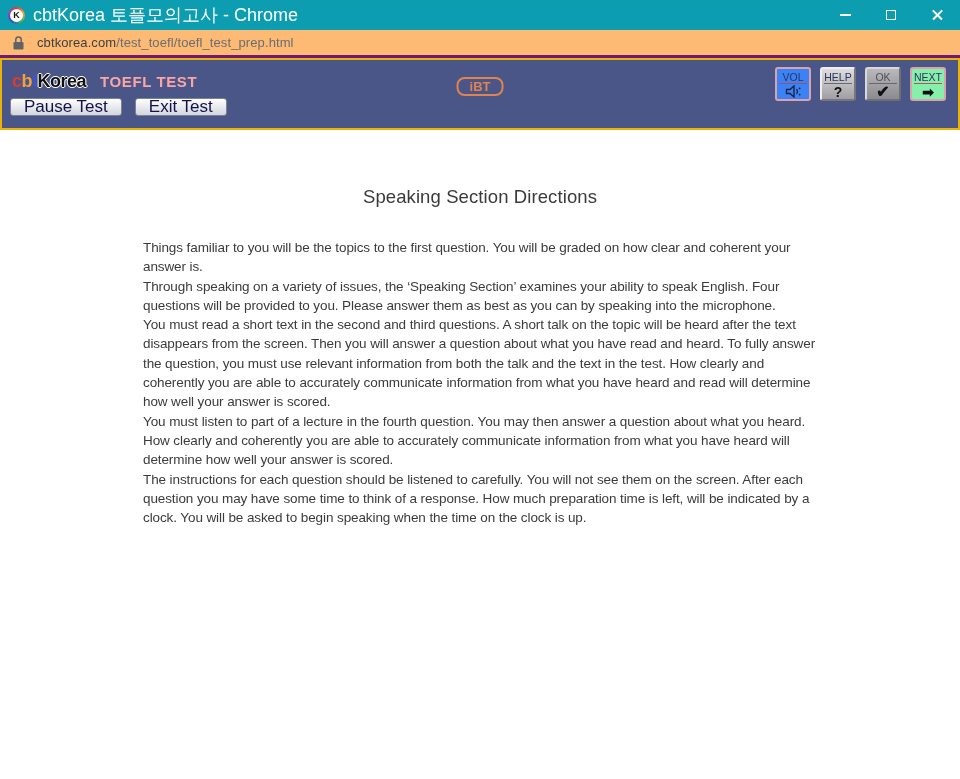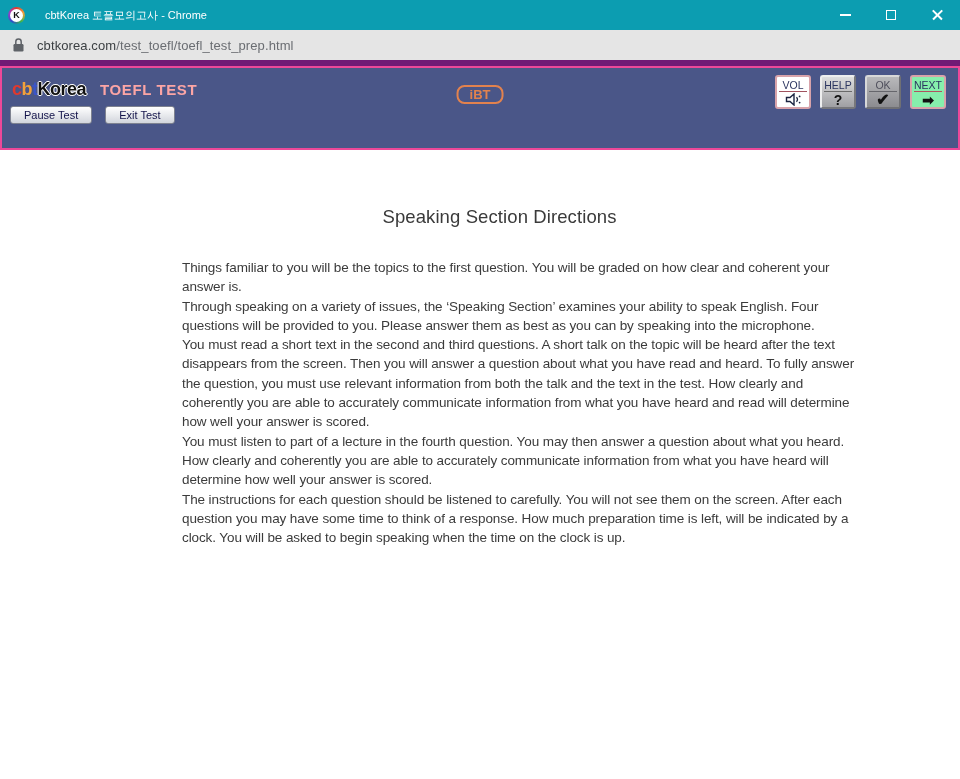--- a/index.html
+++ b/index.html
@@ -17,60 +17,60 @@
   }
   .favicon-ring {
     width:17px; height:17px; border-radius:50%; margin-left:8px; flex:0 0 auto;
     background:conic-gradient(#e23b2e,#f2a13a,#3cb54a,#2a52c8,#9b3bc8,#e23b2e);
     display:flex; align-items:center; justify-content:center;
   }
   .favicon-inner {
     width:13px; height:13px; border-radius:50%; background:#fff; color:#131313;
     font-size:9px; font-weight:bold; display:flex; align-items:center; justify-content:center;
   }
-  .window-title { margin-left:20px; font-size:11px; white-space:nowrap; }
+  .window-title { margin-left:8px; font-size:18px; white-space:nowrap; }
   .win-controls { margin-left:auto; display:flex; height:100%; }
   .win-btn { width:46px; height:100%; display:flex; align-items:center; justify-content:center; }
   .min-glyph { width:11px; height:2px; background:#fff; }
   .max-glyph { width:10px; height:10px; border:1.5px solid #fff; }
   .close-glyph { position:relative; width:13px; height:13px; }
   .close-glyph::before, .close-glyph::after {
     content:""; position:absolute; left:0; top:5.5px; width:13px; height:1.6px; background:#fff;
   }
   .close-glyph::before { transform:rotate(45deg); }
   .close-glyph::after  { transform:rotate(-45deg); }
 
   
   .urlbar {
-    height:36px; background:#e5e5e5; border-bottom:6px solid #701a75;
+    height:28px; background:#fdba74; border-bottom:3px solid #701a75;
     display:flex; align-items:center;
   }
   .lock-icon { margin-left:13px; flex:0 0 auto; }
   .url-text { margin-left:13px; font-size:13px; color:#6a6d72; letter-spacing:0.1px; }
   .url-domain { color:#3c4043; }
 
   
   .app-header {
-    position:relative; height:84px;
-    background:#4a5688; border:2px solid #ec4899;
+    position:relative; height:72px;
+    background:#4a5688; border:2px solid #eab308;
   }
   .logo-row { position:absolute; left:10px; top:11px; display:flex; align-items:baseline; }
   .logo { font-size:18px; font-weight:bold; letter-spacing:-0.5px; white-space:nowrap; }
   .logo .lc { color:#e0392e; }
   .logo .lb { color:#f2a13a; }
   .logo .lt { color:#3c55c8; }
   .logo .korea {
     color:#111;
     text-shadow:-1px 0 0 #fff, 1px 0 0 #fff, 0 -1px 0 #fff, 0 1px 0 #fff;
   }
   .app-title { color:#fca5a5; font-weight:bold; font-size:15px; margin-left:14px; letter-spacing:0.6px; }
 
   .test-controls { position:absolute; left:8px; top:38px; display:flex; gap:13px; }
   .sys-btn {
-    height:18px; padding:0 13px; font-size:11px; color:#13134a;
+    height:18px; padding:0 13px; font-size:17px; color:#13134a;
     font-family:"Liberation Sans", sans-serif;
     background:linear-gradient(#ffffff,#d2d5dc);
     border:1px solid #7e8290; border-radius:3px;
     display:flex; align-items:center; cursor:pointer;
   }
 
   .ibt-badge {
     position:absolute; left:50%; top:17px; transform:translateX(-50%);
     border:2px solid #e2824e; color:#e2824e; border-radius:8px;
     font-weight:bold; font-size:13px; padding:0 11px; height:19px; line-height:15px;
@@ -81,32 +81,32 @@
     width:36px; height:34px; border-radius:3px; cursor:pointer;
     display:flex; flex-direction:column; align-items:center; padding-top:2px;
   }
   .nav-label {
     font-size:10.5px; color:#2b3560; width:28px; text-align:center;
     border-bottom:1px solid #888; line-height:12px;
   }
   .nav-icon { height:18px; display:flex; align-items:center; justify-content:center; }
   .nav-glyph { font-size:14px; font-weight:bold; color:#111; line-height:14px; }
 
-  .nav-vol  { background:#ffffff; border:2px solid #d8a3aa; }
+  .nav-vol  { background:#3b82f6; border:2px solid #d8a3aa; }
   .nav-vol .nav-label { border-color:#a0525e; }
   .nav-help { background:linear-gradient(#dedede,#9f9fa3); border:2px solid; border-color:#eeeeee #77777b #77777b #eeeeee; }
   .nav-help .nav-label { border-color:#6a6a6a; }
   .nav-ok   { background:linear-gradient(#b9b9bb,#8c8c90); border:2px solid; border-color:#d8d8d8 #707074 #707074 #d8d8d8; }
   .nav-ok .nav-label { color:#4f4f5c; border-color:#66666c; }
   .nav-next { background:#86efac; border:2px solid #d8a3aa; }
   .nav-next .nav-label { border-color:#b05560; }
   .nav-ok .nav-glyph { font-size:16px; }
 
   
-  .content { padding-top:56px; background:#fff;padding-left:39px; }
+  .content { padding-top:56px; background:#fff; }
   .page-heading {
     text-align:center; font-size:18.5px; font-weight:normal;
     color:#3a3a3a; margin:0 0 30px 0; letter-spacing:0.1px;
   }
   .directions {
     margin-left:143px; width:678px;
     font-size:13.5px; line-height:19.3px; color:#3b3b3b; letter-spacing:-0.1px;
   }
   .directions p { margin:0; }
 </style>

